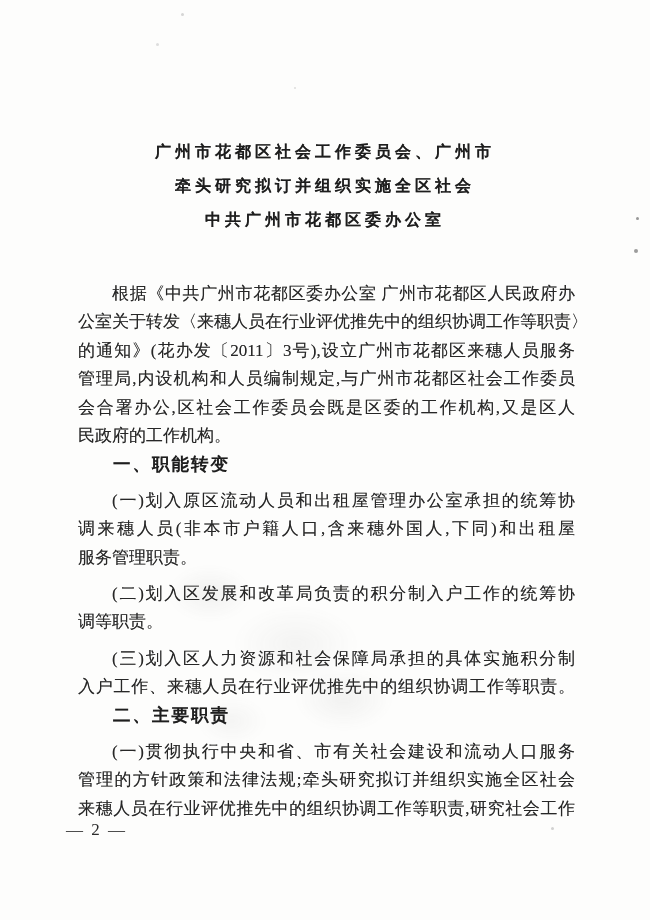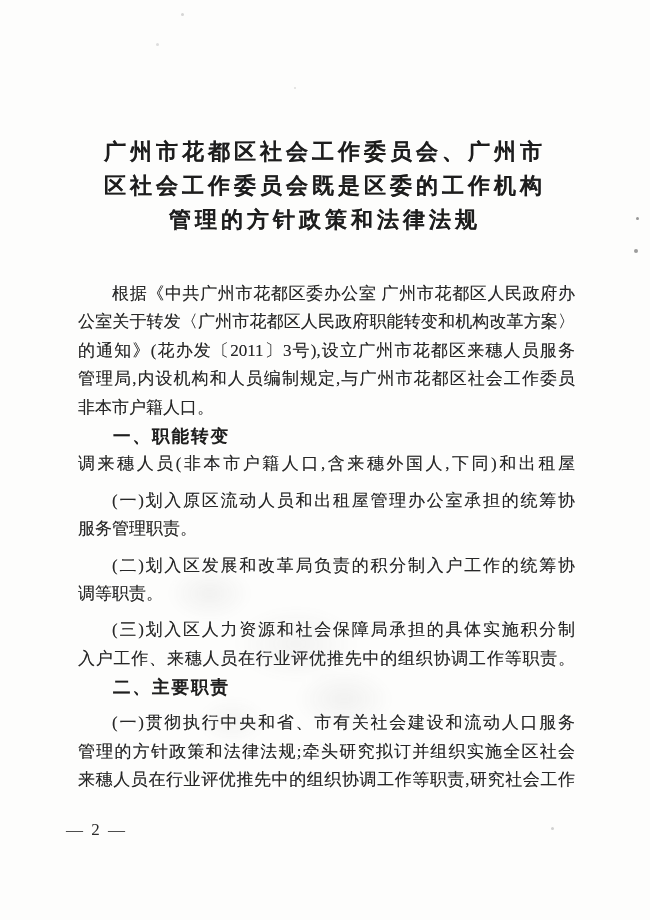--- a/index.html
+++ b/index.html
@@ -13,21 +13,21 @@
   }
   .page { position: absolute; inset: 0; }
 
   
   .doc-title {
     position: absolute;
     top: 135px; left: 0; right: 0;
     text-align: center;
     font-family: "Liberation Sans", "DejaVu Sans", sans-serif;
     font-weight: 700;
-    font-size: 22px;
+    font-size: 16px;
     line-height: 34px;
     letter-spacing: 4px;
     color: #1d1d1d;
     text-shadow: 0 0 0.5px rgba(0,0,0,0.55);
   }
 
   
   .doc-body {
     position: absolute;
     top: 272px; left: 78px;
@@ -90,36 +90,37 @@
   .speck-5 { left: 294px; top: 87px;  width: 2px; height: 2px; background: rgba(150,150,150,0.3); }
   .speck-6 { left: 551px; top: 827px; width: 3px; height: 3px; background: rgba(130,130,130,0.35); }
 </style>
 </head>
 <body>
 
 <div class="page">
 
   <div class="doc-title">
     <div>广州市花都区社会工作委员会、广州市</div>
-    <div>区社会工作委员会既是区委的工作机构</div>
-    <div>管理的方针政策和法律法规</div>
+    <div>牵头研究拟订并组织实施全区社会</div>
+    <div>中共广州市花都区委办公室</div>
   </div>
 
   <div class="doc-body">
 
     <div class="line start">根据《中共广州市花都区委办公室 广州市花都区人民政府办</div>
-    <div class="line">公室关于转发〈广州市花都区人民政府职能转变和机构改革方案〉</div>
+    <div class="line">公室关于转发〈来穗人员在行业评优推先中的组织协调工作等职责〉</div>
     <div class="line">的通知》(花办发〔2011〕3号),设立广州市花都区来穗人员服务</div>
     <div class="line">管理局,内设机构和人员编制规定,与广州市花都区社会工作委员</div>
-    <div class="line end">非本市户籍人口。</div>
+    <div class="line">会合署办公,区社会工作委员会既是区委的工作机构,又是区人</div>
+    <div class="line end">民政府的工作机构。</div>
 
     <div class="heading">一、职能转变</div>
 
+    <div class="line start">(一)划入原区流动人员和出租屋管理办公室承担的统筹协</div>
     <div class="line">调来穗人员(非本市户籍人口,含来穗外国人,下同)和出租屋</div>
-    <div class="line start">(一)划入原区流动人员和出租屋管理办公室承担的统筹协</div>
     <div class="line end">服务管理职责。</div>
 
     <div class="line start">(二)划入区发展和改革局负责的积分制入户工作的统筹协</div>
     <div class="line end">调等职责。</div>
 
     <div class="line start">(三)划入区人力资源和社会保障局承担的具体实施积分制</div>
     <div class="line">入户工作、来穗人员在行业评优推先中的组织协调工作等职责。</div>
 
     <div class="heading">二、主要职责</div>
 

